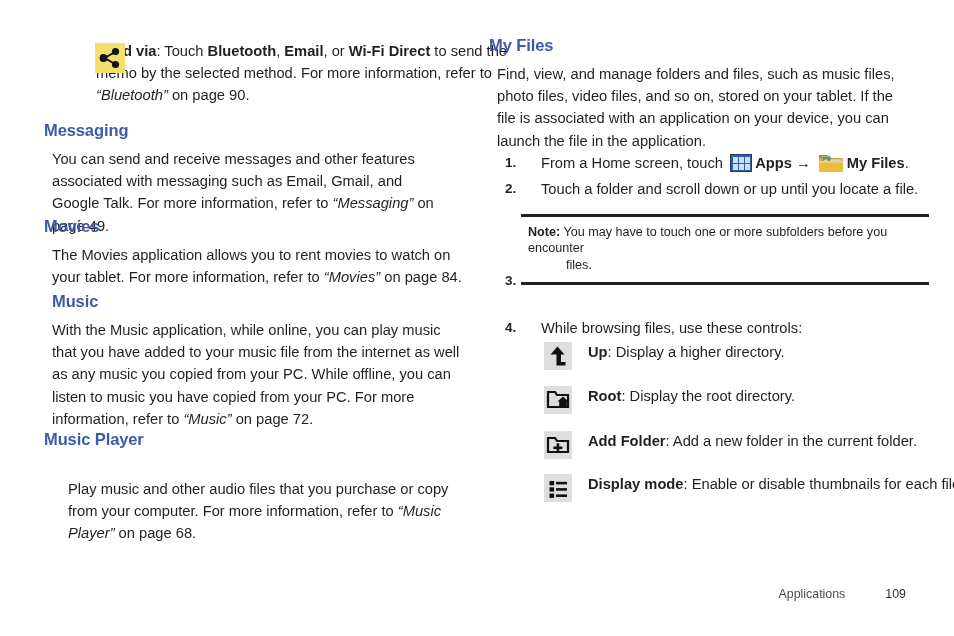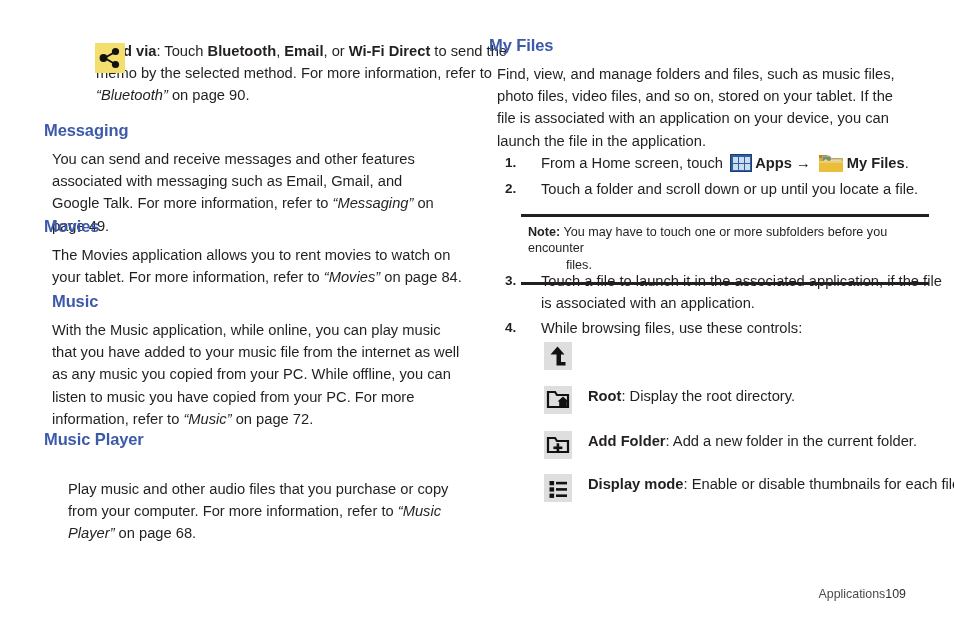--- a/index.html
+++ b/index.html
@@ -160,21 +160,21 @@
   }
 
   
   .footer {
     position: absolute;
     bottom: 35px;
     right: 48px;
     font-size: 12.4px;
     color: #4b4b4b;
   }
-  .footer .sect { }
+  .footer .sect { margin-right: 40px; }
   .footer .pg { color: #2f2f2f; margin-top: 16px; }
 
   svg { display: block; }
 </style>
 </head>
 <body>
 
 <div class="page">
 
   <div class="col col-left">
@@ -233,34 +233,34 @@
     <div class="note-box" style="position:absolute; top:214px; left:3px; width:408px;">
       <div class="note-inner">
         <span class="note-label">Note:</span>
         <span>You may have to touch one or more subfolders before you encounter</span>
         <span class="note-cont">files.</span>
       </div>
     </div>
 
     <div class="step" style="position:absolute; top:270px; left:0; width:412px;">
       <span class="num">3.</span>
-      <span class="step-text">Touch a file to launch it in the associated application, if the file is associated with an application.</span>
     </div>
 
     <div class="step" style="position:absolute; top:317px; left:0; width:412px;">
       <span class="num">4.</span>
       <span class="step-text">While browsing files, use these controls:</span>
     </div>
 
     <div class="ctrl-row" style="position:absolute; top:341px; left:0; width:416px;">
       <span class="ctrl-icon">
         <svg width="28" height="28" viewBox="0 0 28 28" aria-hidden="true">
           <path d="M13.5 4.5 L20.5 12.5 L17 12.5 L17 20 L21.5 20 L21.5 23.5 L12.5 23.5 L12.5 12.5 L6.5 12.5 Z" fill="#111111"></path>
         </svg>
       </span>
+      <span><b>Up</b><span>: Display a higher directory.</span></span>
     </div>
 
     <div class="ctrl-row" style="position:absolute; top:385px; left:0; width:416px;">
       <span class="ctrl-icon">
         <svg width="28" height="28" viewBox="0 0 28 28" aria-hidden="true">
           <path d="M4 6 L11 6 L13 9 L24 9 L24 21 L4 21 Z" fill="none" stroke="#111111" stroke-width="2.2"></path>
           <path d="M19 10.5 L24.5 15.5 L22.8 15.5 L22.8 20.5 L15.2 20.5 L15.2 15.5 L13.5 15.5 Z" fill="#111111"></path>
         </svg>
       </span>
       <span><b>Root</b><span>: Display the root directory.</span></span>

